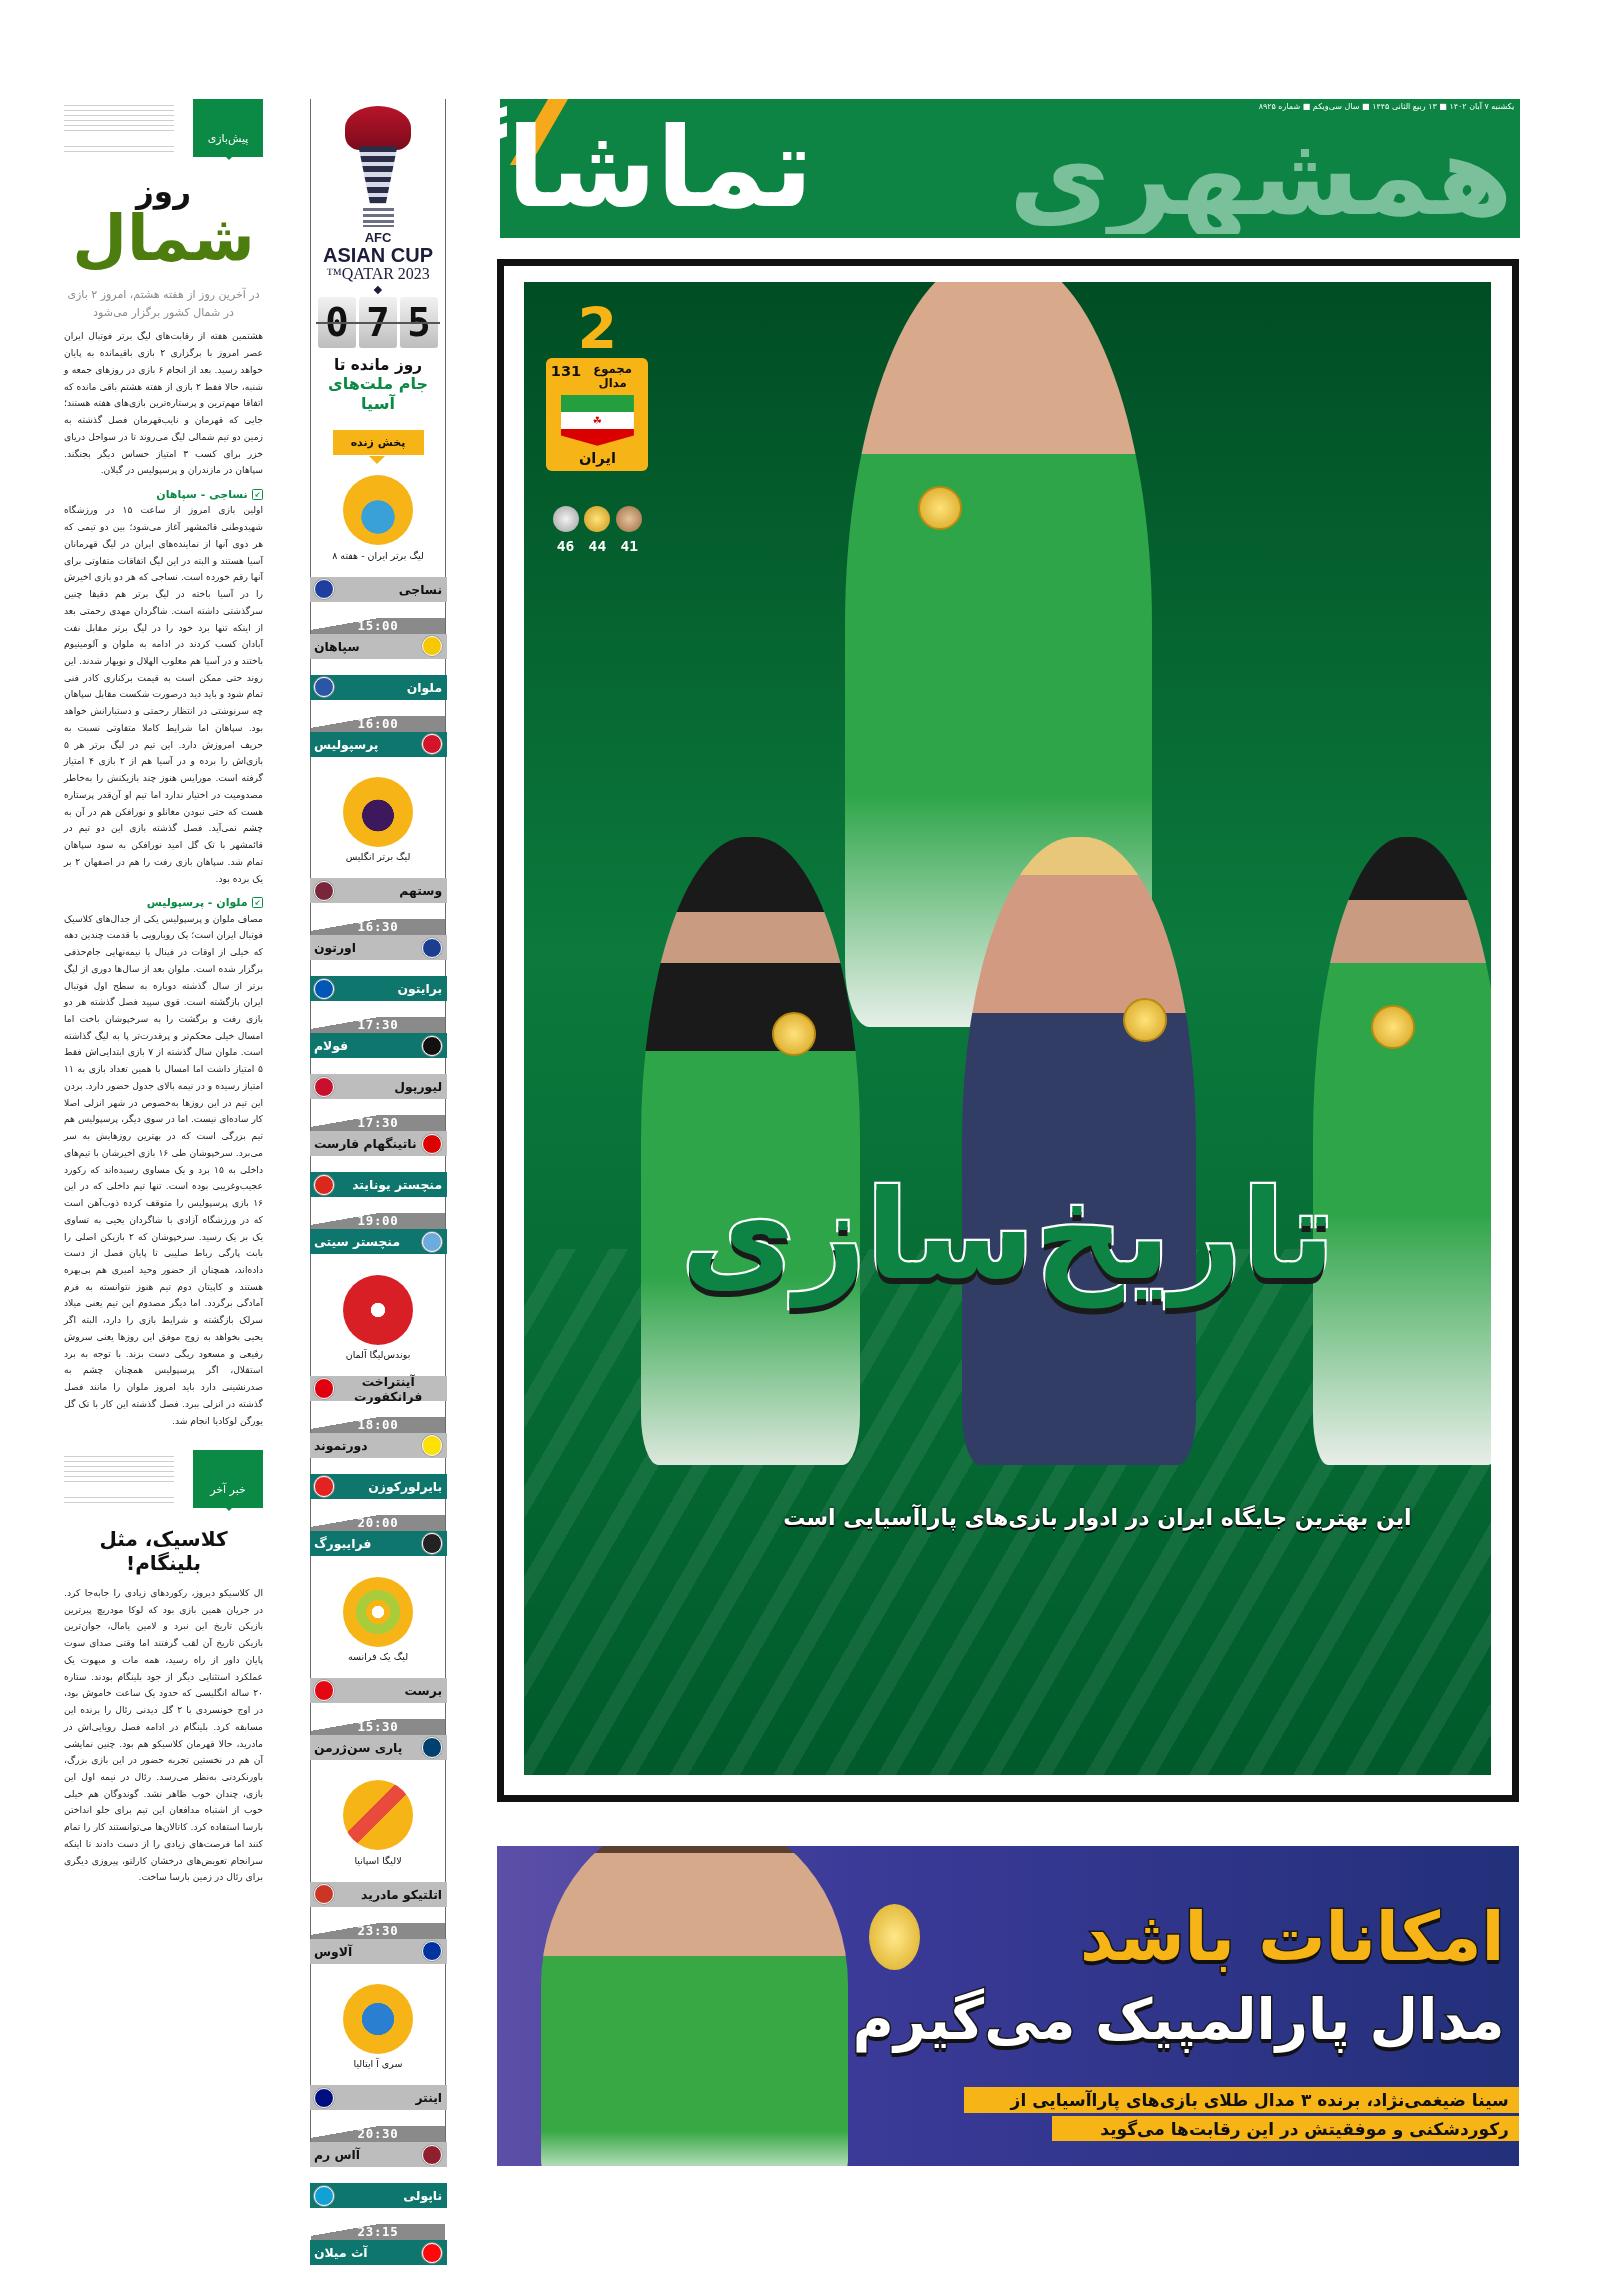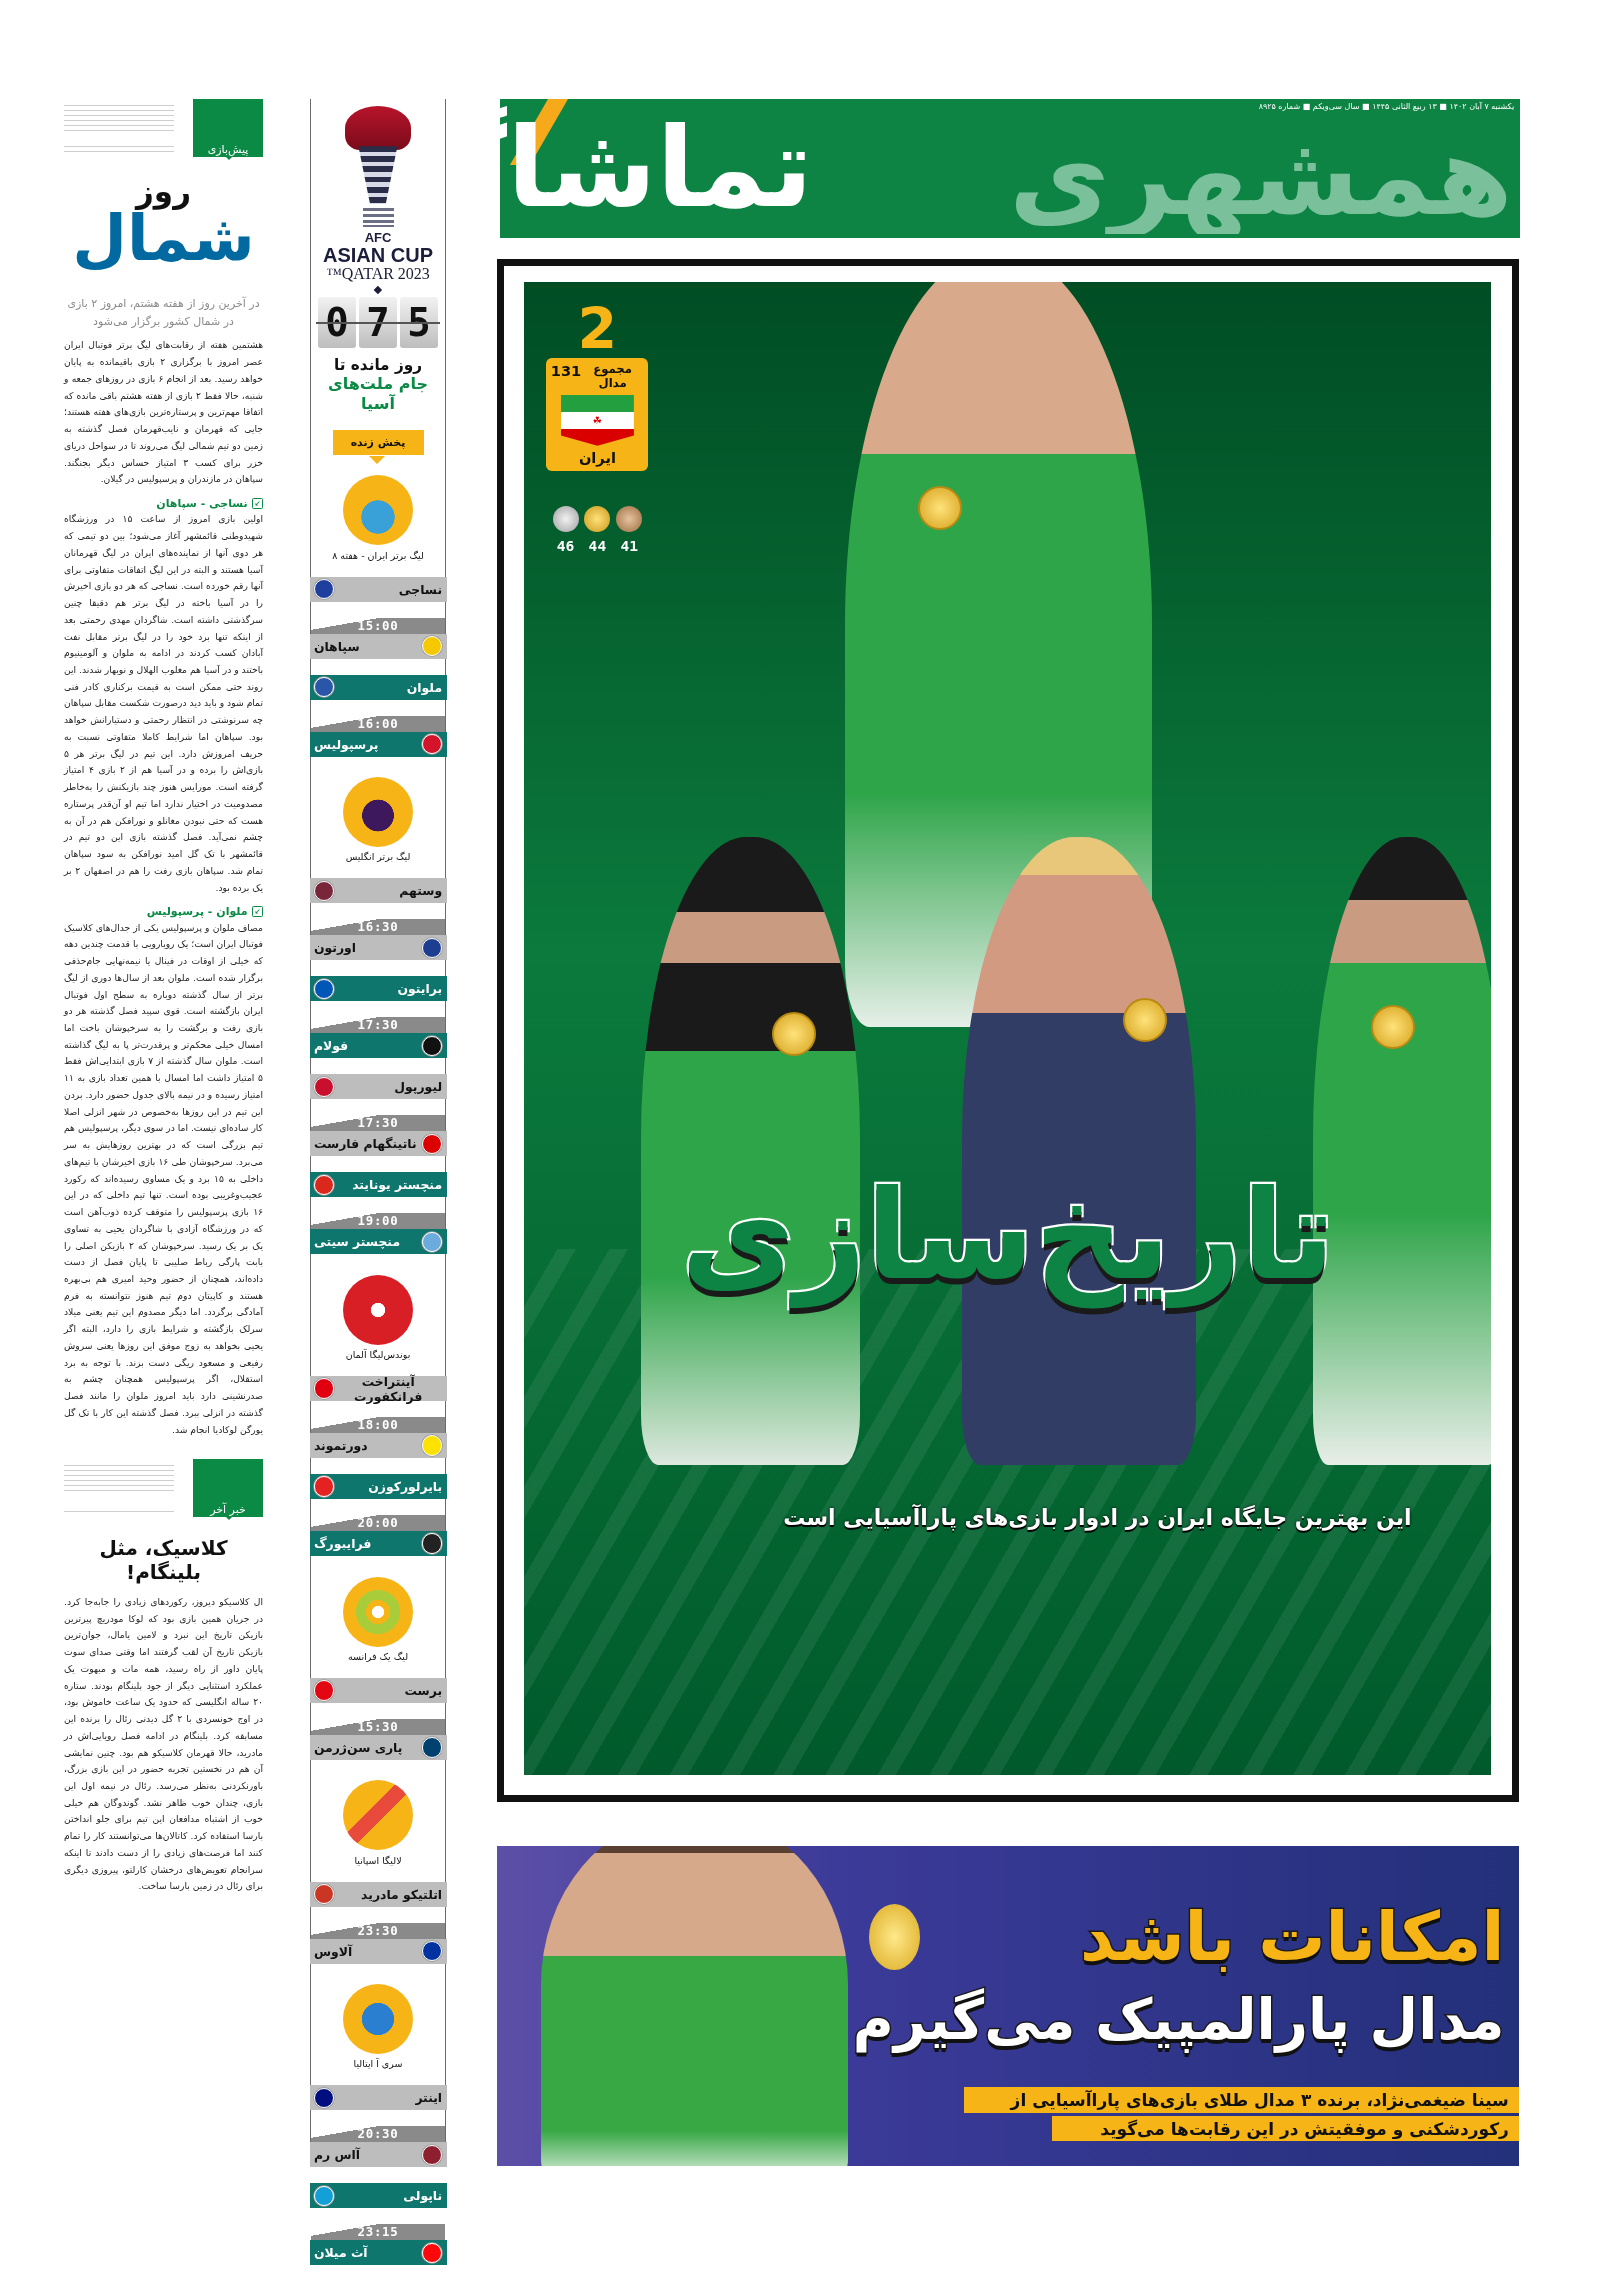--- a/index.html
+++ b/index.html
@@ -5,24 +5,24 @@
   * { box-sizing: border-box; margin: 0; padding: 0; }
   html, body { width: 1607px; height: 2295px; background: #ffffff; overflow: hidden; }
   body { position: relative; font-family: "DejaVu Sans", sans-serif; color: #1a1a1a; }
 
   
   .leftcol { position: absolute; left: 64px; top: 99px; width: 199px; direction: rtl; }
   .kicker-wrap { position: relative; height: 61px; margin-bottom: 16px; }
   .kicker-lines { position: absolute; left: 0; top: 5.8px; width: 110px; height: 51px;
     background: repeating-linear-gradient(180deg, #cfcfcf 0 0.7px, transparent 0.7px 5.1px); }
   .kicker { position: absolute; right: 0; top: 0; width: 70px; height: 58px; background: #0b8a45;
-    color: #fff; font-size: 11px; display: flex; align-items: flex-end; justify-content: center; padding-bottom: 1px; }
+    color: #fff; font-size: 11px; display: flex; align-items: flex-end; justify-content: center; padding-bottom: 12px; }
   .kicker::after { content: ""; position: absolute; bottom: -7.3px; left: 32px; border: 4.4px solid transparent; border-top: 4.4px solid #0b8a45; }
   .big-head-a { font-family: "DejaVu Sans", sans-serif; font-weight: bold; font-size: 31px; text-align: center; line-height: 1.0; color: #111; }
-  .big-head-b { font-family: "DejaVu Sans", sans-serif; font-weight: bold; font-size: 63px; text-align: center; line-height: 1.0; color: #0369a1; margin-bottom: 25px; }
+  .big-head-b { font-family: "DejaVu Sans", sans-serif; font-weight: bold; font-size: 63px; text-align: center; line-height: 1.0; color: #4d7c0f; margin-bottom: 16px; }
   .lede { color: #8a8a8a; font-size: 11px; text-align: center; line-height: 1.6; margin-bottom: 7.3px; }
   .body { font-size: 9.2px; line-height: 1.82; text-align: justify; color: #1c1c1c; }
   .subhead { color: #0b8a45; font-weight: bold; font-size: 11px; margin: 8.8px 0 1.5px; display: flex; align-items: center; gap: 4.4px; }
   .sub-icon { width: 11px; height: 11px; border: 1.5px solid #0b8a45; border-radius: 1.5px; display: inline-flex; align-items: center; justify-content: center; font-size: 7.3px; line-height: 1; color: #0b8a45; }
   .gap { height: 20.4px; }
   .head2 { font-weight: bold; font-size: 20px; text-align: center; margin: 10.2px 0 10.2px; color: #111; }
 
   
   .fixcol { position: absolute; left: 310px; top: 99px; width: 136px; height: 2067px;
     border-left: 1.5px solid #6a6a6a; border-right: 1.5px solid #6a6a6a; direction: rtl; }

